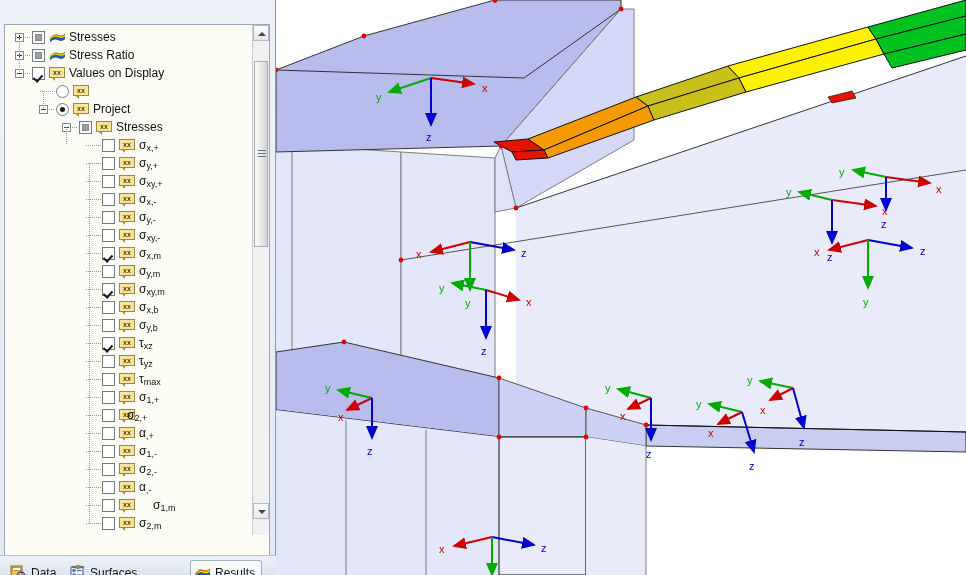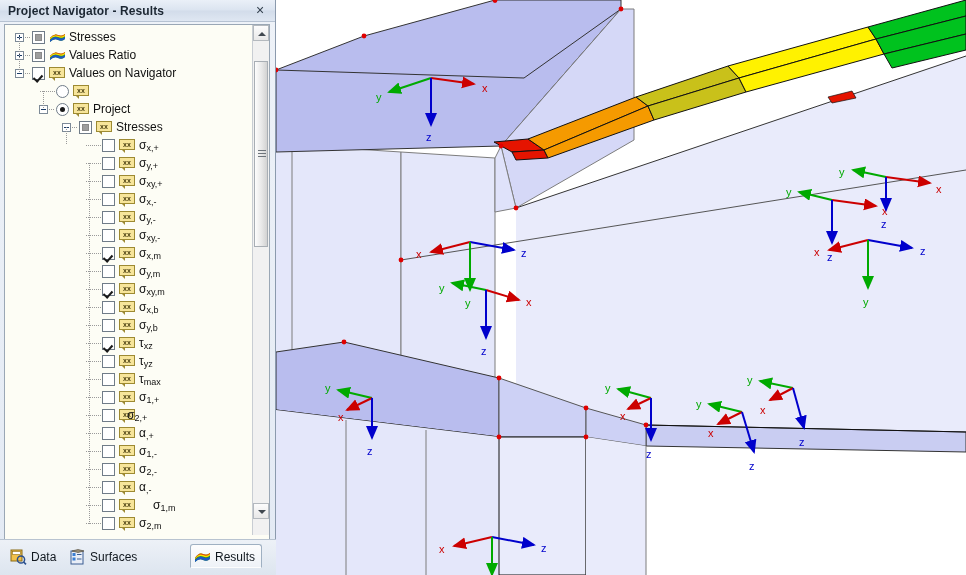--- a/index.html
+++ b/index.html
@@ -73,21 +73,21 @@
 
   
   .sbar-v{position:absolute;right:0;top:0;width:17px;height:510px;background:#f1f1f1;border-left:1px solid #c8cdd3;box-sizing:border-box;}
   .sbar-h{position:absolute;left:0;bottom:0;width:247px;height:16px;background:#f1f1f1;border-top:1px solid #c8cdd3;box-sizing:border-box;}
   .sb-btn{position:absolute;background:linear-gradient(to bottom,#fcfcfc,#e8e8e8);border:1px solid #b4b9be;box-sizing:border-box;cursor:pointer;}
   .sb-thumb{position:absolute;background:linear-gradient(to right,#fdfdfd,#e6e6e6 60%,#d2d2d2);border:1px solid #a8aeb4;box-sizing:border-box;cursor:pointer;}
   .arr{position:absolute;width:0;height:0;}
 
   
   #tabstrip{
-    position:absolute;left:0;bottom:0;width:276px;height:36px;
+    position:absolute;left:0;bottom:0;width:276px;height:20px;
     background:linear-gradient(to bottom,#edf1f7,#dde5ef);
     border-top:1px solid #b8c3d0;box-sizing:border-box;
   }
   .tab{position:absolute;top:4px;height:24px;line-height:24px;padding:0 6px 0 24px;font-size:12px;color:#11181f;cursor:pointer;border:1px solid transparent;border-radius:3px 3px 0 0;box-sizing:border-box;}
   .tab.active{background:linear-gradient(to bottom,#fdfdfd,#eef2f7);border:1px solid #9fb0c2;border-bottom-color:#fdfdfd;}
   .tabicon{position:absolute;left:3px;top:4px;width:17px;height:16px;}
 </style>
 </head>
 <body>
 
@@ -291,24 +291,20 @@
     <g>
       <line x1="336" y1="338" x2="336" y2="338" stroke="none"></line>
       <line x1="16" y1="360" x2="16" y2="360" stroke="none"></line>
     </g>
   </svg>
 
 </div>
 
 <div id="navigator">
 
-  <div id="nav-titlebar">
-    <div id="nav-title">Project Navigator - Results</div>
-    <div id="nav-close">×</div>
-  </div>
 
   <div id="tree-frame">
     <div id="tree-clip">
         <div class="row" style="top:4px;">
           <span class="exp plus" style="left:10px;top:4px;"></span>
           <span class="hdot" style="left:20px;top:8px;width:6px;"></span>
           <span class="sq" style="left:27px;top:2px;">
             <span class="fill"></span>
           </span>
           <span class="rb" style="left:44px;top:2px;"><svg width="17" height="12" viewBox="0 0 17 12">
@@ -324,33 +320,33 @@
           <span class="hdot" style="left:20px;top:8px;width:6px;"></span>
           <span class="sq" style="left:27px;top:2px;">
             <span class="fill"></span>
           </span>
           <span class="rb" style="left:44px;top:2px;"><svg width="17" height="12" viewBox="0 0 17 12">
               <path d="M1,7 Q5,2 9,4 Q13,6 16,3 L16,8 Q13,11 9,9 Q5,7 1,11 z" fill="#2a8f2a"></path>
               <path d="M1,7 Q5,2 9,4 Q13,6 16,3 L16,5.2 Q13,8 9,6 Q5,4 1,8.5 z" fill="#f2e400"></path>
               <path d="M1,7 Q5,2 9,4 Q13,6 16,3 L16,3.8 Q13,6.8 9,4.8 Q5,2.8 1,7.6 z" fill="#e03a10"></path>
               <path d="M1,9 Q5,4.5 9,6.5 Q13,8.5 16,6 L16,8 Q13,11 9,9 Q5,7 1,11 z" fill="#1e57c4"></path>
             </svg></span>
-          <span class="lbl" style="left:64px;">Values Ratio</span>
+          <span class="lbl" style="left:64px;">Stress Ratio</span>
         </div>
         <div class="row" style="top:40px;">
           <span class="exp " style="left:10px;top:4px;"></span>
           <span class="hdot" style="left:20px;top:8px;width:6px;"></span>
           <span class="sq checked" style="left:27px;top:2px;"></span>
           <span class="xx" style="left:44px;top:2px;">
             <span class="shd"></span>
             <span class="body"></span>
             <span class="tail"></span>
             <span class="txt">xx</span>
           </span>
-          <span class="lbl" style="left:64px;">Values on Navigator</span>
+          <span class="lbl" style="left:64px;">Values on Display</span>
         </div>
         <div class="row" style="top:58px;">
           <span class="hdot" style="left:35px;top:8px;width:15px;"></span>
           <span class="rad " style="left:51px;top:2px;"></span>
           <span class="xx" style="left:68px;top:2px;">
             <span class="shd"></span>
             <span class="body"></span>
             <span class="tail"></span>
             <span class="txt">xx</span>
           </span>

